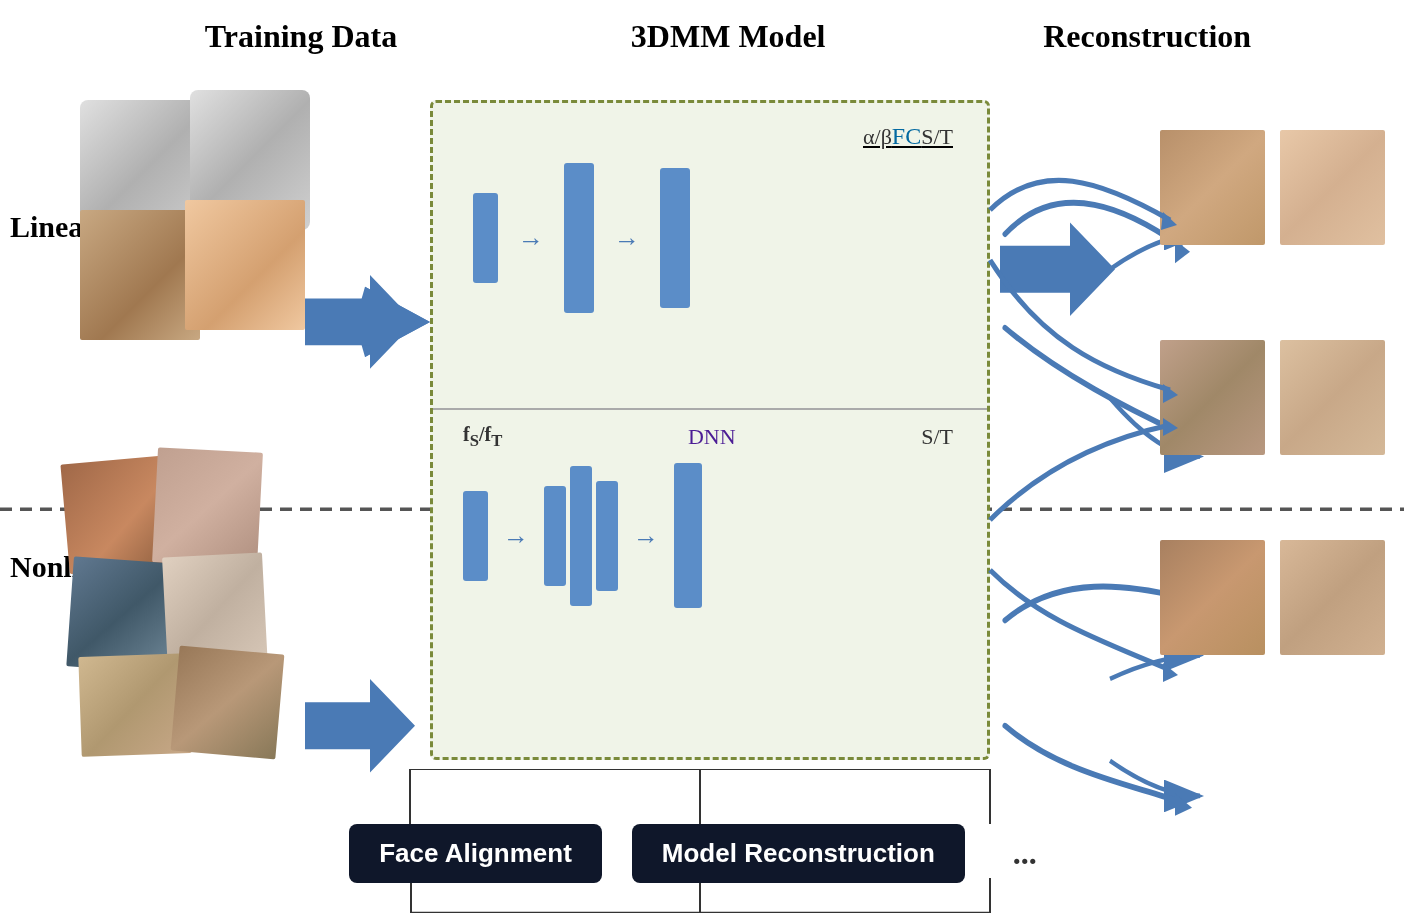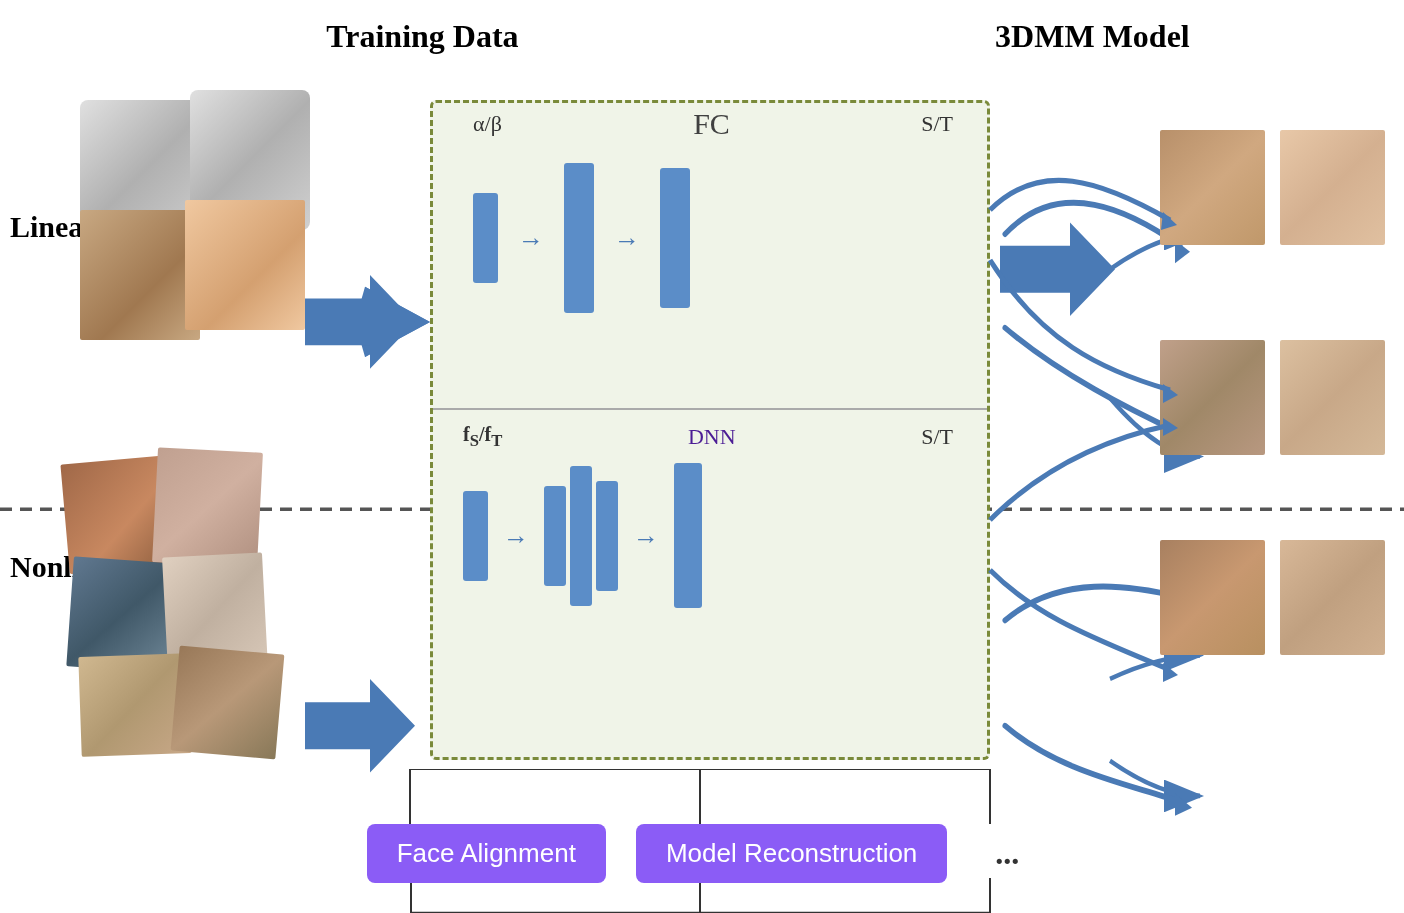--- a/index.html
+++ b/index.html
@@ -34,26 +34,26 @@
     .header-title {
       font-size: 32px;
       font-weight: bold;
       text-align: center;
     }
     .header-title.training { margin-left: 80px; }
     .header-title.model { margin-left: 16px; }
     .header-title.recon { margin-right: 60px; }
 
     .app-button {
-      background: #8b5cf6;
+      background: #0f172a;
       color: white;
       border-radius: 8px;
       padding: 14px 30px;
       font-size: 26px;
-      font-weight: normal;
+      font-weight: bold;
       cursor: pointer;
       border: none;
       white-space: nowrap;
     }
 
     .dots-label {
       font-size: 32px;
       font-weight: bold;
       color: #333;
       margin: 0 18px;
@@ -158,20 +158,21 @@
 
     <line x1="411" y1="750" x2="411" y2="780" stroke="#333" stroke-width="2"></line>
     <line x1="700" y1="750" x2="700" y2="780" stroke="#333" stroke-width="2"></line>
     <line x1="990" y1="750" x2="990" y2="780" stroke="#333" stroke-width="2"></line>
     <line x1="411" y1="780" x2="990" y2="780" stroke="#333" stroke-width="2"></line>
   </svg>
 
   <div class="header-row">
     <div class="header-title training">Training Data</div>
     <div class="header-title model">3DMM Model</div>
+    <div class="header-title recon">Reconstruction</div>
   </div>
 
   <div style="position:absolute; top:210px; left:10px; font-size:30px; font-weight:bold;">Linear</div>
   <div style="position:absolute; top:550px; left:10px; font-size:30px; font-weight:bold;">Nonlinear</div>
 
   <div class="face-img mesh-face" style="position:absolute; top:100px; left:80px; width:130px; height:140px;"></div>
 
   <div class="face-img mesh-face" style="position:absolute; top:90px; left:190px; width:120px; height:140px;"></div>
 
   <div class="face-img real-face-m1" style="position:absolute; top:210px; left:80px; width:120px; height:130px;"></div>
@@ -180,23 +181,23 @@
 
   <div class="face-img nl-face-1" style="position:absolute; top:460px; left:65px; width:100px; height:110px; transform:rotate(-5deg);"></div>
   <div class="face-img nl-face-2" style="position:absolute; top:450px; left:155px; width:105px; height:115px; transform:rotate(3deg);"></div>
   <div class="face-img nl-face-3" style="position:absolute; top:560px; left:70px; width:105px; height:110px; transform:rotate(4deg);"></div>
   <div class="face-img nl-face-4" style="position:absolute; top:555px; left:165px; width:100px; height:115px; transform:rotate(-3deg);"></div>
   <div class="face-img nl-face-5" style="position:absolute; top:655px; left:80px; width:110px; height:100px; transform:rotate(-2deg);"></div>
   <div class="face-img nl-face-6" style="position:absolute; top:650px; left:175px; width:105px; height:105px; transform:rotate(5deg);"></div>
 
   <div style="position:absolute; top:100px; left:430px; width:560px; height:660px; border:3px dashed #7a8a3a; background:#f0f4e8; border-radius:6px;">
 
-    <div style="position:absolute; top:4px; left:40px; display:flex; align-items:center; width:480px; justify-content:space-between;">
+    <div style="position:absolute; top:20px; left:40px; display:flex; align-items:center; width:480px; justify-content:flex-end;text-decoration:underline;">
       <span style="font-size:22px; color:#333;">α/β</span>
-      <span style="font-size:30px; color:#404040;">FC</span>
+      <span style="font-size:24px; color:#0369a1;">FC</span>
       <span style="font-size:22px; color:#333;">S/T</span>
     </div>
 
     <div style="position:absolute; top:60px; left:40px; display:flex; align-items:center; gap:20px;">
 
       <div class="bar-blue" style="width:25px; height:90px;"></div>
 
       <div style="color:#4a7ab5; font-size:26px; font-weight:bold;">→</div>
 
       <div class="bar-blue" style="width:30px; height:150px;"></div>

